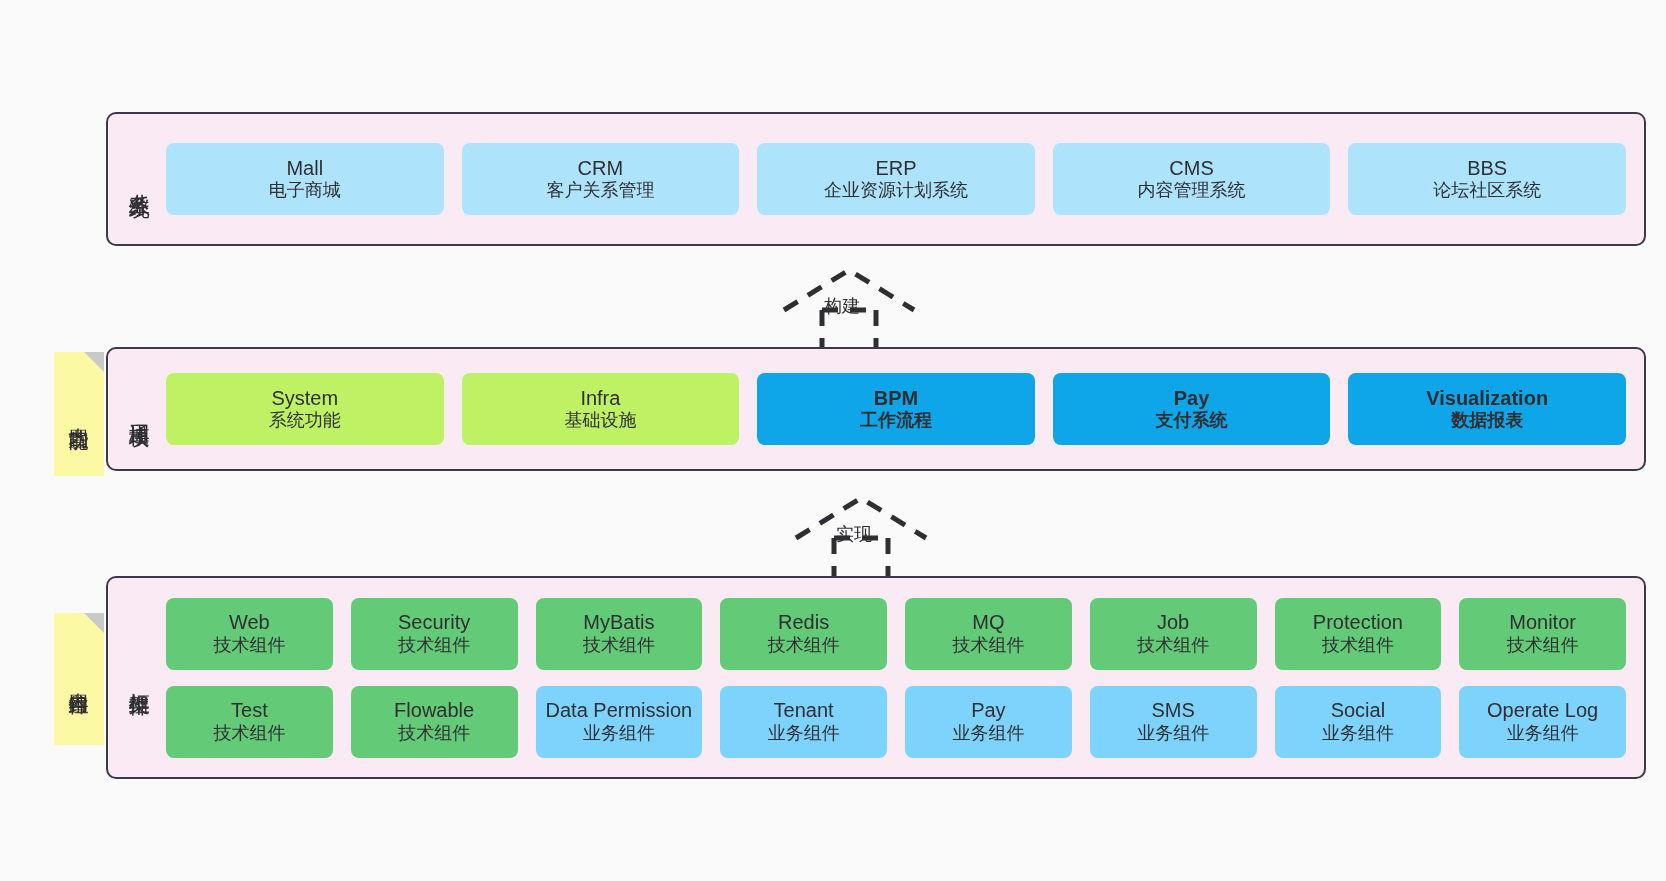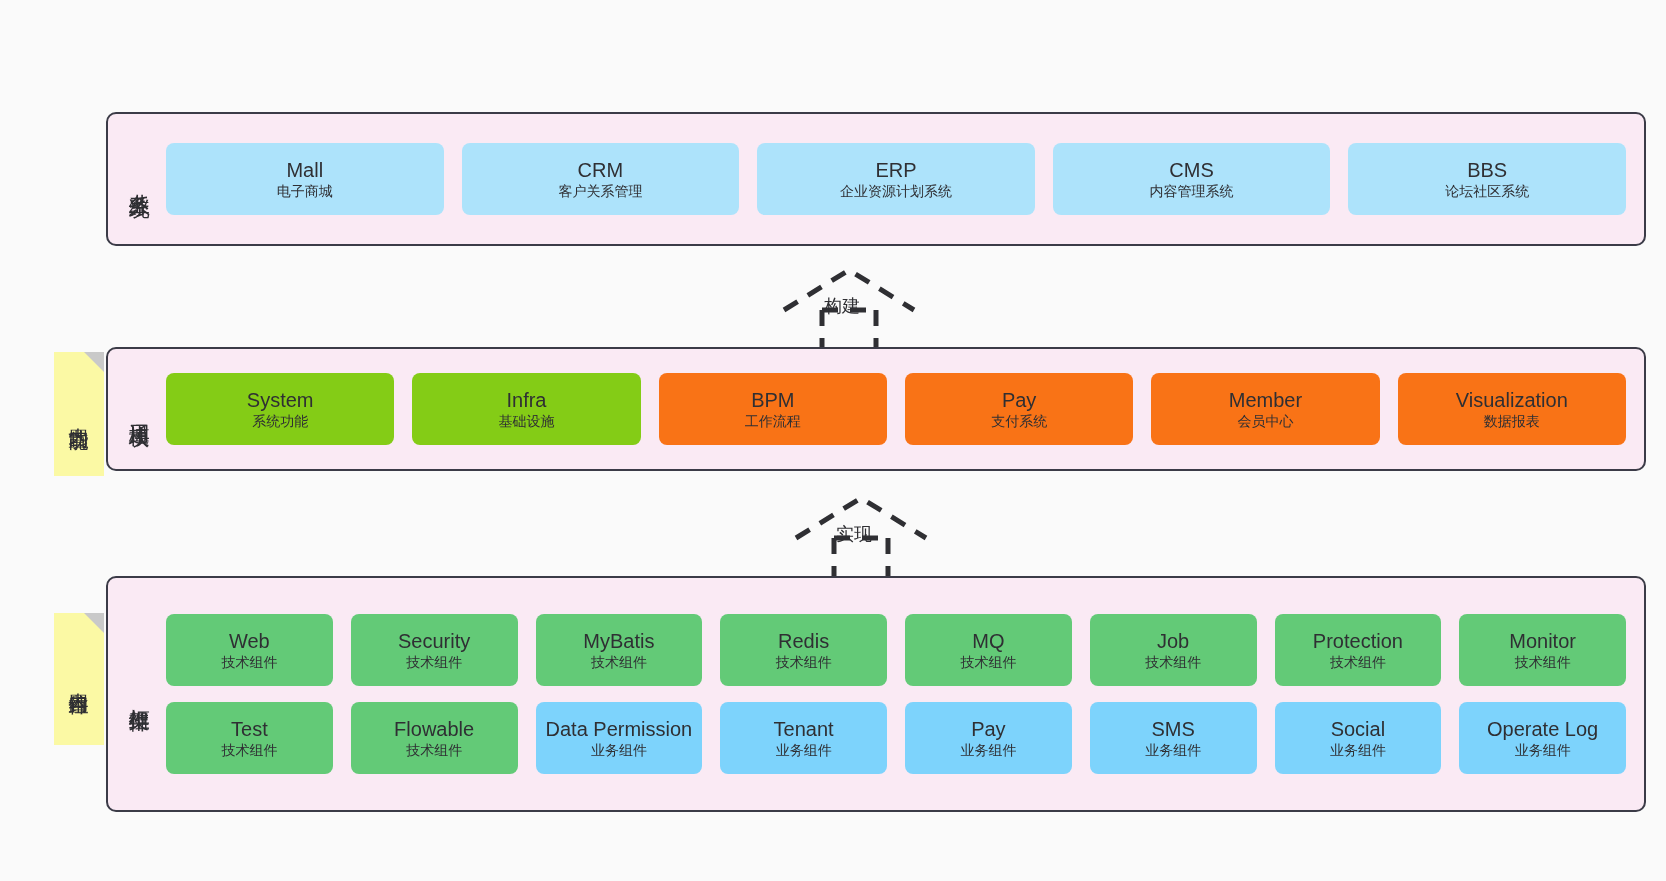--- a/index.html
+++ b/index.html
@@ -73,26 +73,26 @@
     text-align: center;
     line-height: 1.22;
     box-sizing: border-box;
     padding: 6px 4px;
   }
   .card .t {
     font-size: 20px;
     color: #2f2f33;
   }
   .card .s {
-    font-size: 14px;
+    font-size: 18px;
     color: #2f2f33;
   }
   .c-blue     { background: #ade3fb; }
-  .c-red      { background: #84cc16; }
-  .c-pink     { background: #f97316; }
+  .c-red      { background: #bef264; }
+  .c-pink     { background: #0ea5e9; font-weight: bold; }
   .c-green    { background: #63ca77; }
   .c-lgreen   { background: #7dd3fc; }
 
   
   .sticky {
     position: absolute;
     width: 50px;
     background: #fbf9a4;
     font-size: 20px;
     color: #2f2f33;
@@ -186,43 +186,39 @@
         </div>
         <div class="card c-pink">
           <span class="t">BPM</span>
           <span class="s">工作流程</span>
         </div>
         <div class="card c-pink">
           <span class="t">Pay</span>
           <span class="s">支付系统</span>
         </div>
         <div class="card c-pink">
-          <span class="t">Member</span>
-          <span class="s">会员中心</span>
-        </div>
-        <div class="card c-pink">
           <span class="t">Visualization</span>
           <span class="s">数据报表</span>
         </div>
       </div>
     </div>
   </div>
 
   <div class="connector" style="left:772px; top:486px; width:160px; height:90px;">
     <svg width="160" height="90" viewBox="0 0 160 90">
       <path d="M 8 52 L 73 12 L 138 52" fill="none" stroke="#2f2f33" stroke-width="5" stroke-dasharray="16,12" stroke-linecap="butt"></path>
       <path d="M 46 52 L 46 90 M 100 52 L 100 90 M 46 52 L 100 52" fill="none" stroke="#2f2f33" stroke-width="5" stroke-dasharray="16,12"></path>
     </svg>
     <span class="lbl" style="left:48px; top:36px;">实现</span>
   </div>
 
   <div class="sticky" style="left:38px; top:613px; width:50px; height:132px;">
     <span>内置组件</span>
   </div>
-  <div class="layer" id="layer-framework" style="left:90px; top:576px; width:1540px; height:236px;">
+  <div class="layer" id="layer-framework" style="left:90px; top:576px; width:1540px; height:203px;">
     <div class="layer-title">框架组件</div>
     <div class="layer-body">
       <div class="row">
         <div class="card c-green">
           <span class="t">Web</span>
           <span class="s">技术组件</span>
         </div>
         <div class="card c-green">
           <span class="t">Security</span>
           <span class="s">技术组件</span>

